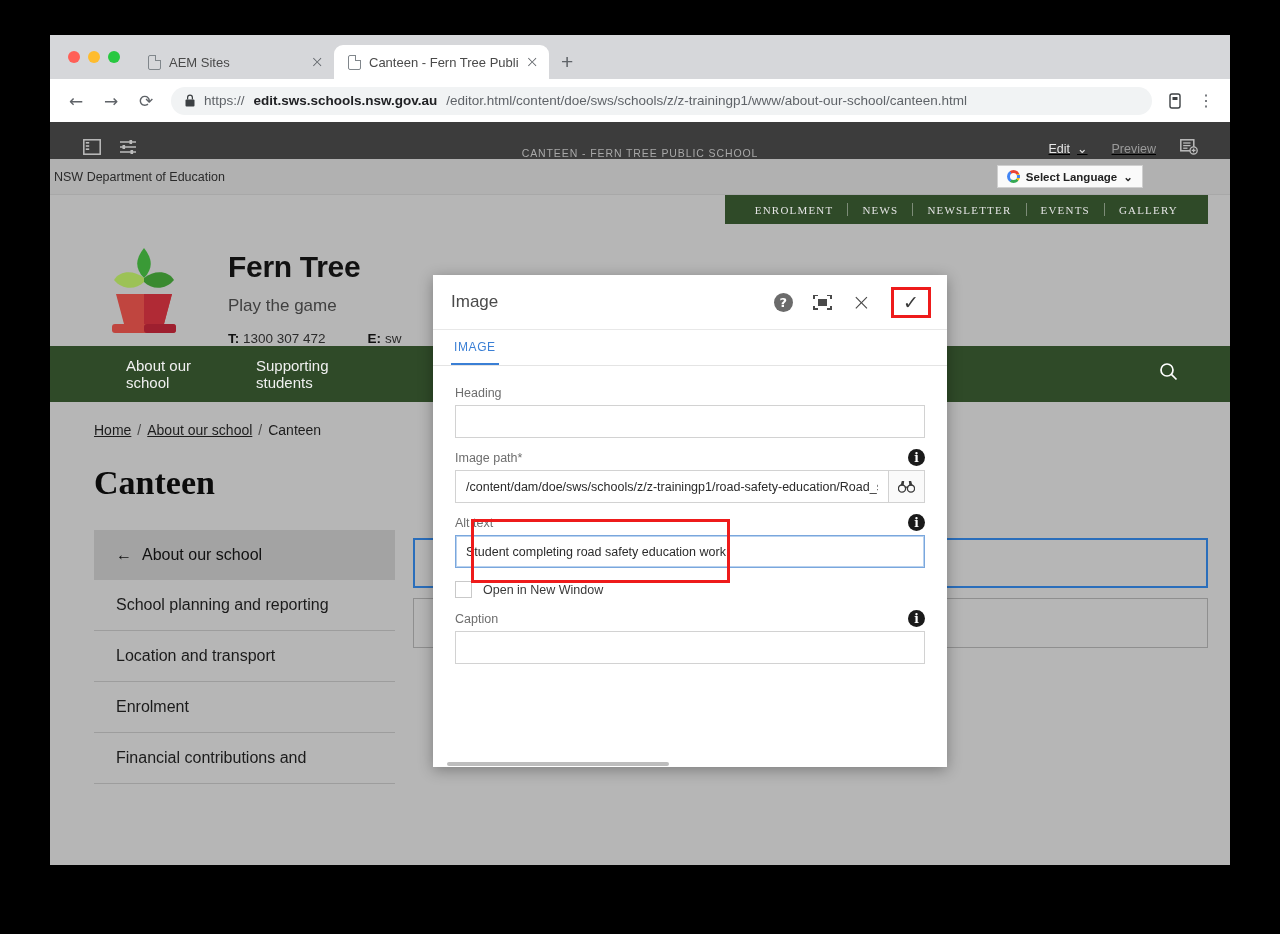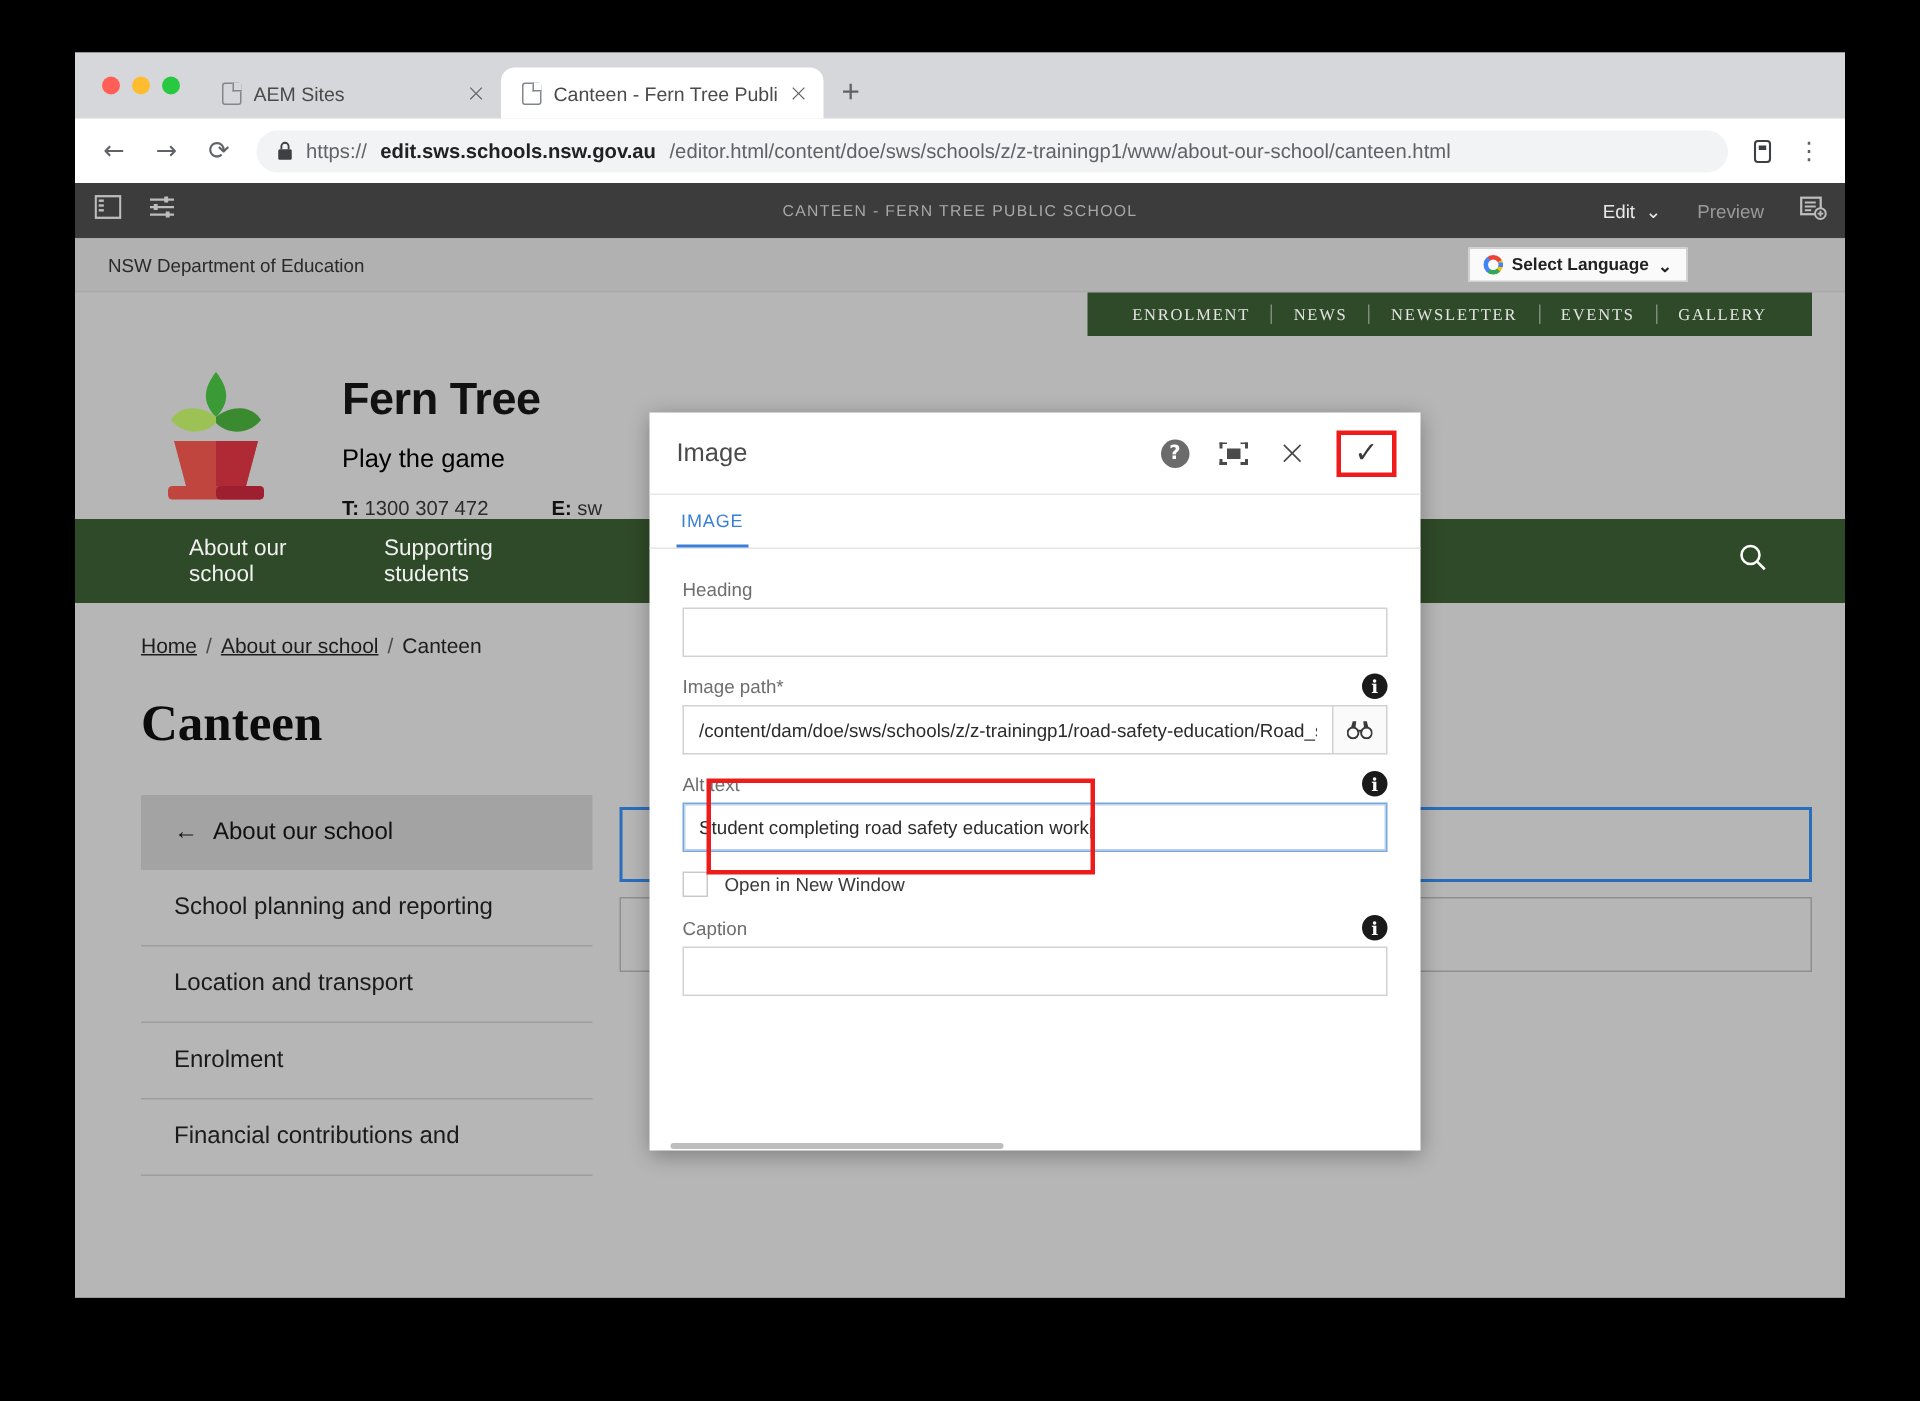--- a/index.html
+++ b/index.html
@@ -117,23 +117,24 @@
   .endbtn {
     width: 28px; height: 28px;
     display: flex; align-items: center; justify-content: center;
     color: #5f6368;
   }
 
   
   .aem-bar {
     height: 37px;
     background: #3c3c3c;
-    display: flex; align-items: center;
-    padding: 0 8px;
-    position: relative;
+    display: flex; align-items: flex-end;
+    padding: 0 28px;
+    position: relative;
+    text-decoration: underline;
   }
   .aem-left { display: flex; align-items: center; gap: 18px; padding-left: 5px; }
   .aem-title {
     position: absolute; left: 0; right: 0;
     text-align: center;
     font-size: 10.5px;
     letter-spacing: 0.9px;
     color: #a8a8a8;
     pointer-events: none;
   }
@@ -145,21 +146,21 @@
   }
   .aem-edit { font-size: 12.5px; color: #e8e8e8; display: flex; gap: 7px; align-items: center; }
   .aem-preview { font-size: 12.5px; color: #9a9a9a; }
 
   
   .page { position: relative; background: #b6b6b6; height: 713px; overflow: hidden; }
 
   .utility {
     height: 36px;
     display: flex; align-items: center;
-    padding: 0 22px;
+    padding: 0 4px;
     background: #b1b1b1;
     border-bottom: 1px solid #a8a8a8;
   }
   .dept { font-size: 12.5px; color: #2a2a2a; }
   .utility-right { margin-left: auto; display: flex; align-items: center; gap: 34px; }
   .lang-box {
     background: #fafafa;
     border: 1px solid #cfcfcf;
     height: 23px;
     display: flex; align-items: center; gap: 6px;
@@ -208,21 +209,21 @@
     padding: 18px 22px 14px 44px;
     gap: 34px;
     height: 122px;
   }
   .logo { width: 100px; height: 96px; flex: 0 0 auto; position: relative; }
   .school-name {
     font-size: 30px; font-weight: bold; color: #111;
     letter-spacing: -0.3px; line-height: 1;
     margin-top: 10px;
   }
-  .school-tag { font-size: 17px; color: #000000; margin-top: 14px; }
+  .school-tag { font-size: 17px; color: #404040; margin-top: 14px; }
   .school-contact { font-size: 13.5px; color: #2b2b2b; margin-top: 15px; display: flex; gap: 42px; }
   .school-contact b { color: #111; }
 
   .mainnav {
     background: #2f4a28;
     height: 56px;
     display: flex; align-items: center;
     padding: 0 22px 0 44px;
     position: relative;
   }

